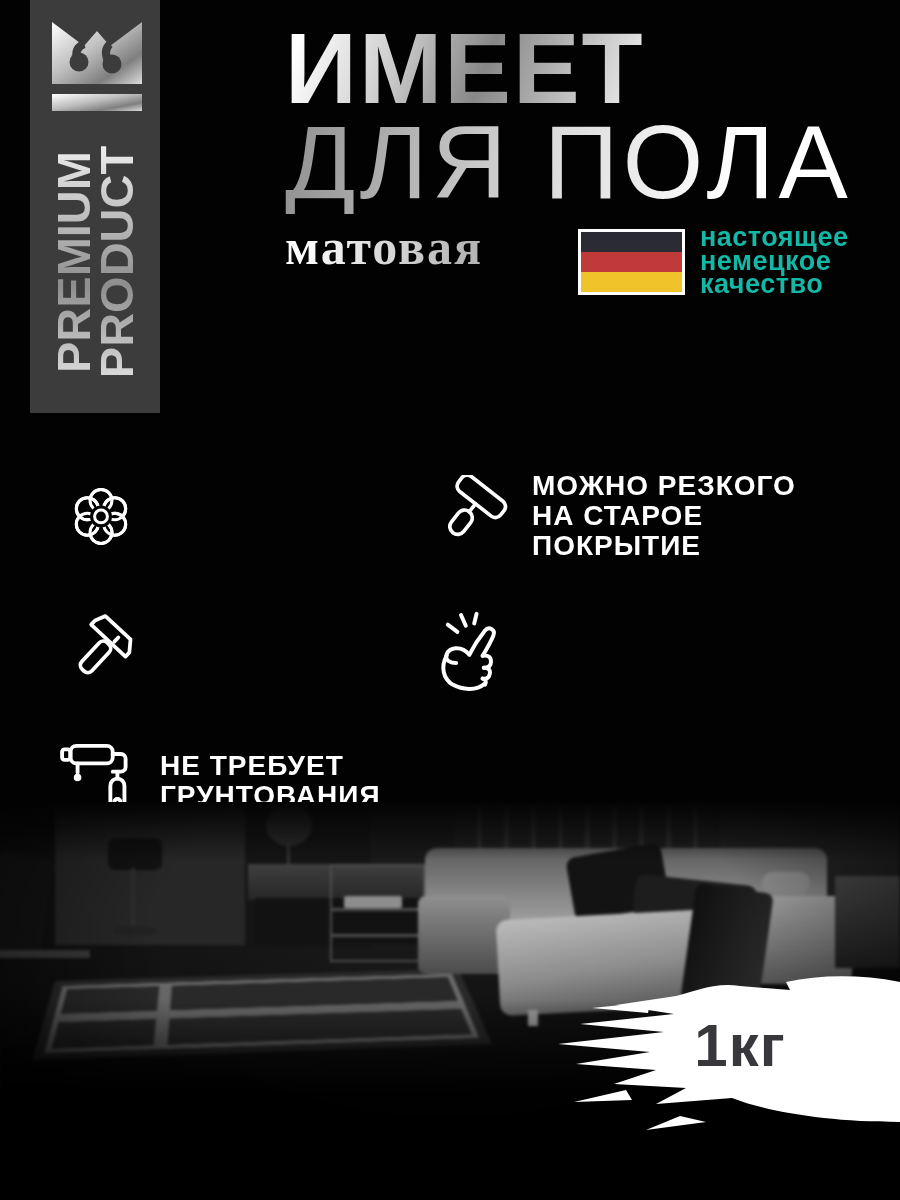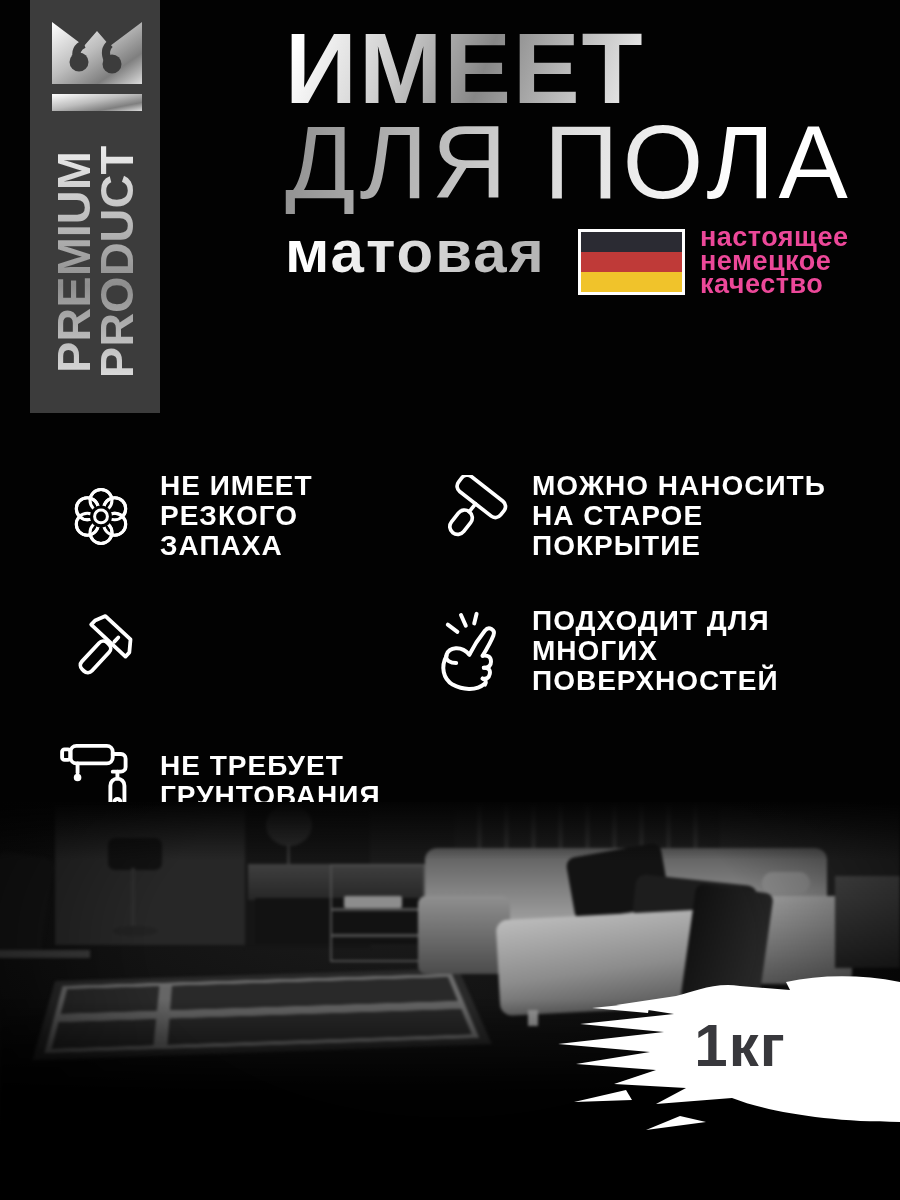--- a/index.html
+++ b/index.html
@@ -36,35 +36,35 @@
     -webkit-background-clip:text; background-clip:text; color:transparent;
   }
   .title-line2 {
     position:absolute; left:285px; top:110px;
     font-size:104px; font-weight:400; letter-spacing:4px; line-height:1;
     background:linear-gradient(100deg,#8f8f8f 0%,#d9d9d9 45%,#ffffff 80%);
     -webkit-background-clip:text; background-clip:text; color:transparent;
   }
   .title-line3 {
     position:absolute; left:285px; top:222px;
-    font-size:60px; font-weight:700; letter-spacing:2px; line-height:1;
+    font-size:50px; font-weight:700; letter-spacing:2px; line-height:1;
     background:linear-gradient(100deg,#ffffff 10%,#b5b5b5 90%);
-    -webkit-background-clip:text; background-clip:text; color:transparent;
+    -webkit-background-clip:text; background-clip:text; color:transparent;font-family:Liberation Serif, serif;
   }
   .flag {
     position:absolute; left:578px; top:229px; width:107px; height:66px;
     border:3px solid #ffffff;
     background:linear-gradient(180deg,
       var(--flag-black) 0 33.4%,
       var(--flag-red) 33.4% 66.7%,
       var(--flag-yellow) 66.7% 100%);
   }
   .quality {
     position:absolute; left:700px; top:226px;
-    color:#ec4899; font-size:27px; font-weight:700; line-height:23.5px;
+    color:#14b8a6; font-size:27px; font-weight:700; line-height:23.5px;
     letter-spacing:.5px; white-space:pre-line;
   }
 
   
   .features {
     position:absolute; left:58px; top:452px; width:800px;
     display:grid; grid-template-columns:372px 428px;
     grid-template-rows:128px 142px 118px;
   }
   .feature { display:flex; align-items:center; gap:16px; }
@@ -179,36 +179,33 @@
               <circle cx="50" cy="27" r="12"></circle>
               <circle cx="50" cy="44" r="12"></circle>
             <circle cx="35" cy="53" r="12"></circle>
               <circle cx="20" cy="44" r="12"></circle>
               <circle cx="20" cy="27" r="12"></circle>
           </g>
           <circle cx="35" cy="35.5" r="12" fill="#020202" stroke="none"></circle>
           <circle cx="35" cy="35.5" r="7"></circle>
         </svg>
       </span>
-      <p class="feature-text">НЕ ИМЕЕТ
-РЕЗКОГО
-ЗАПАХА</p>
     </div>
 
     <div class="feature">
       <span class="icon-box">
         <svg width="78" height="82" viewBox="0 0 70 70">
           <g transform="rotate(38 35 35)">
             <rect x="6" y="8" width="48" height="17" rx="6"></rect>
             <path d="M30,25 v9"></path>
             <rect x="23" y="34" width="14" height="24" rx="7"></rect>
           </g>
         </svg>
       </span>
-      <p class="feature-text">МОЖНО НАНОСИТЬ
+      <p class="feature-text">МОЖНО РЕЗКОГО
 НА СТАРОЕ
 ПОКРЫТИЕ</p>
     </div>
 
     <div class="feature">
       <span class="icon-box">
         <svg width="80" height="84" viewBox="0 0 70 70">
           <g transform="rotate(43 35 35)">
             <path d="M17,10 h30 l7,9 v5 h-41 v-5 z"></path>
             <path d="M38,16 v5"></path>
@@ -225,23 +222,20 @@
           <path d="M36,12 L38,4"></path>
           <path d="M22,19 L14,13"></path>
           <path d="M32,38 C36,30 41,23 45,18 C48,14 54,17 52,22 C50,27 46,34 43,39"></path>
           <path d="M43,39 q7,-1 7,5 q0,5 -6,5"></path>
           <path d="M44,49 q6,0 5,5 q-1,5 -6,4"></path>
           <path d="M43,58 q4,1 2,5"></path>
           <path d="M32,38 C25,30 15,32 13,38 C11,43 17,45 21,45"></path>
           <path d="M13,39 C8,48 10,58 18,63 C27,68 38,68 45,62"></path>
         </svg>
       </span>
-      <p class="feature-text">ПОДХОДИТ ДЛЯ
-МНОГИХ
-ПОВЕРХНОСТЕЙ</p>
     </div>
 
 
     <div class="feature">
       <span class="icon-box">
         <svg width="82" height="90" viewBox="0 0 70 70">
           <rect x="9" y="5" width="36" height="15" rx="5"></rect>
           <rect x="1.8" y="8" width="7" height="9" rx="2"></rect>
           <path d="M45,12 h7 a4,4 0 0 1 4,4 v7 a4,4 0 0 1 -4,4 h-7"></path>
           <path d="M49,27 v6"></path>

